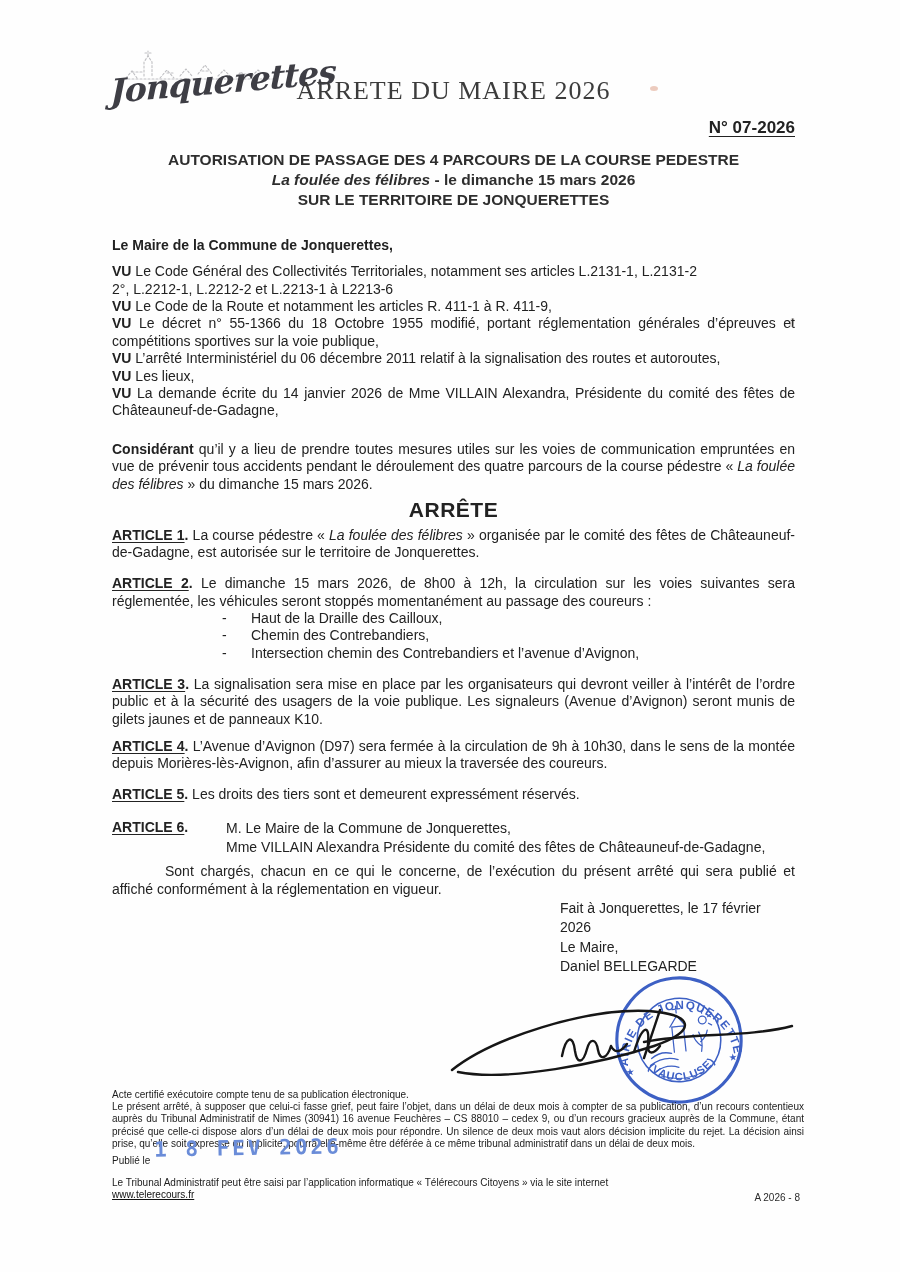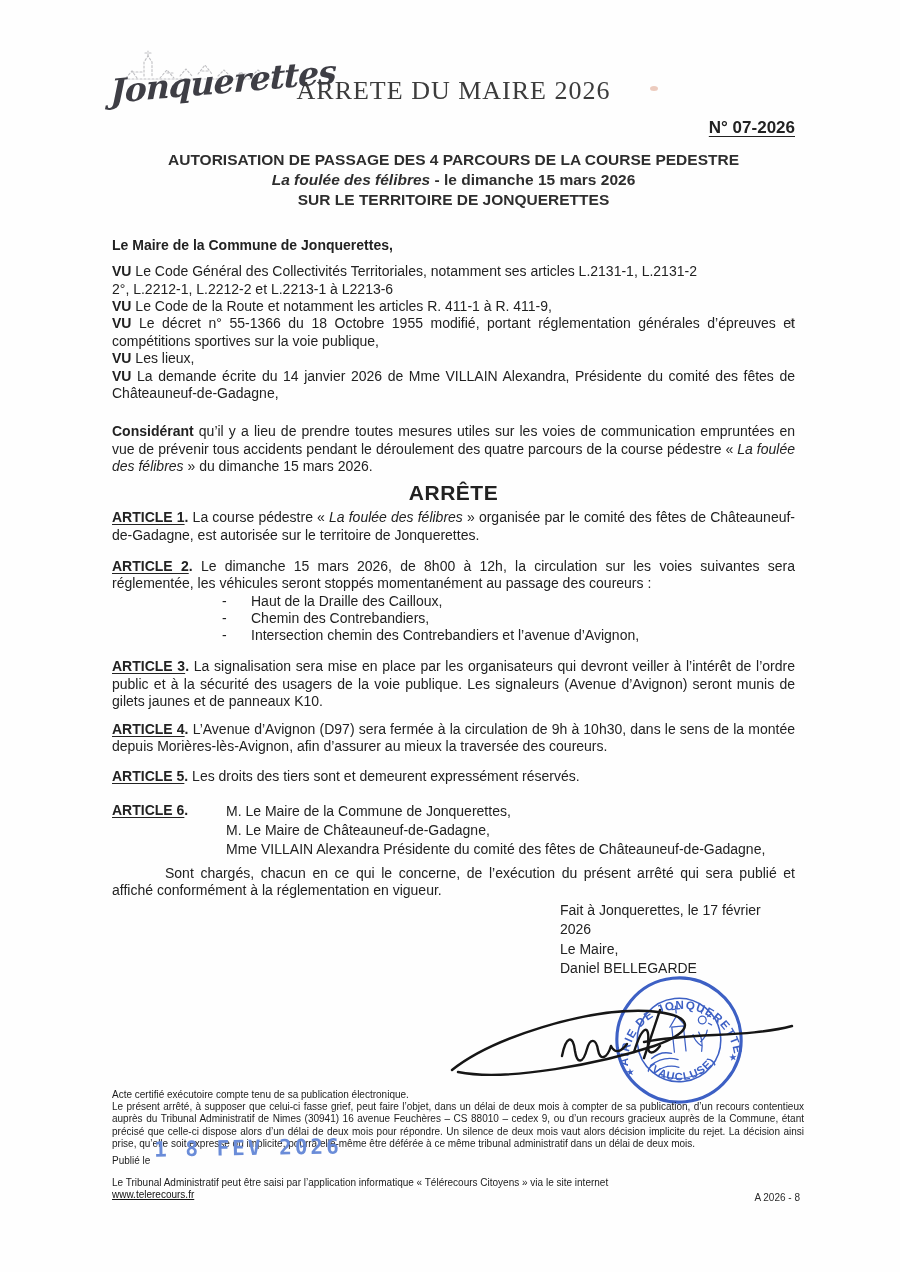--- a/index.html
+++ b/index.html
@@ -101,20 +101,21 @@
       <div><i>La foulée des félibres</i><span> - le dimanche 15 mars 2026</span></div>
       <div>SUR LE TERRITOIRE DE JONQUERETTES</div>
     </div>
 
     <p class="intro">Le Maire de la Commune de Jonquerettes,</p>
 
     <div class="vu-block">
       <p><b class="pre">VU</b><span> Le Code Général des Collectivités Territoriales, notamment ses articles L.2131-1, L.2131-2</span><br><span>2°, L.2212-1, L.2212-2 et L.2213-1 à L2213-6</span></p>
       <p><b class="pre">VU</b><span> Le Code de la Route et notamment les articles R. 411-1 à R. 411-9,</span></p>
       <p class="justify"><b class="pre">VU</b><span> Le décret n° 55-1366 du 18 Octobre 1955 modifié, portant réglementation générales d’épreuves et compétitions sportives sur la voie publique,</span></p>
+      <p><b class="pre">VU</b><span> L’arrêté Interministériel du 06 décembre 2011 relatif à la signalisation des routes et autoroutes,</span></p>
       <p><b class="pre">VU</b><span> Les lieux,</span></p>
       <p class="justify"><b class="pre">VU</b><span> La demande écrite du 14 janvier 2026 de Mme VILLAIN Alexandra, Présidente du comité des fêtes de Châteauneuf-de-Gadagne,</span></p>
     </div>
 
     <p class="considerant"><b class="pre">Considérant</b><span> qu’il y a lieu de prendre toutes mesures utiles sur les voies de communication empruntées en vue de prévenir tous accidents pendant le déroulement des quatre parcours de la course pédestre « </span><i>La foulée des félibres</i><span> » du dimanche 15 mars 2026.</span></p>
 
     <div class="arrete">ARRÊTE</div>
 
     <p class="article a1"><span class="alabel">ARTICLE 1</span><span class="adot">.</span><span> La course pédestre « </span><i>La foulée des félibres</i><span> » organisée par le comité des fêtes de Châteauneuf-de-Gadagne, est autorisée sur le territoire de Jonquerettes.</span></p>
 
@@ -137,21 +138,20 @@
     <p class="article a3"><span class="alabel">ARTICLE 3</span><span class="adot">.</span><span>  La signalisation sera mise en place par les organisateurs qui devront veiller à l’intérêt de l’ordre public et à la sécurité des usagers de la voie publique. Les signaleurs (Avenue d’Avignon) seront munis de gilets jaunes et de panneaux K10.</span></p>
 
     <p class="article a4"><span class="alabel">ARTICLE 4</span><span class="adot">.</span><span> L’Avenue d’Avignon (D97) sera fermée à la circulation de 9h à 10h30, dans le sens de la montée depuis Morières-lès-Avignon, afin d’assurer au mieux la traversée des coureurs.</span></p>
 
     <p class="article a5"><span class="alabel">ARTICLE 5</span><span class="adot">.</span><span> Les droits des tiers sont et demeurent expressément réservés.</span></p>
 
     <div class="a6">
       <div class="a6-label"><span class="alabel">ARTICLE 6</span><span class="adot">.</span></div>
       <div class="recipients">
         <div>M. Le Maire de la Commune de Jonquerettes,</div>
-        <div>M. Le Maire de Châteauneuf-de-Gadagne,</div>
         <div>Mme VILLAIN Alexandra Présidente du comité des fêtes de Châteauneuf-de-Gadagne,</div>
       </div>
     </div>
 
     <p class="closing">Sont chargés, chacun en ce qui le concerne, de l’exécution du présent arrêté qui sera publié et affiché conformément à la réglementation en vigueur.</p>
 
     <div class="sigblock">
       <div>Fait à Jonquerettes, le 17 février 2026</div>
       <div>Le Maire,</div>
       <div>Daniel BELLEGARDE</div>

